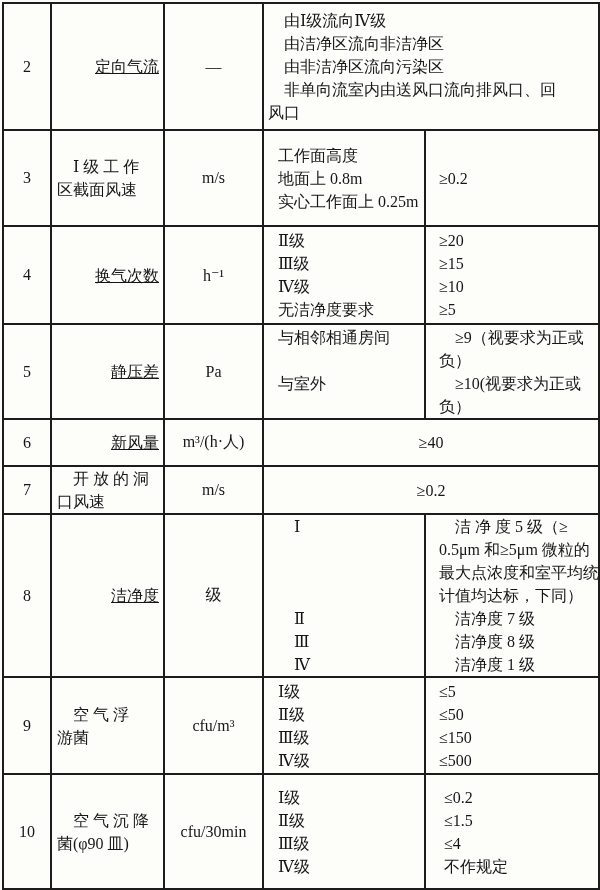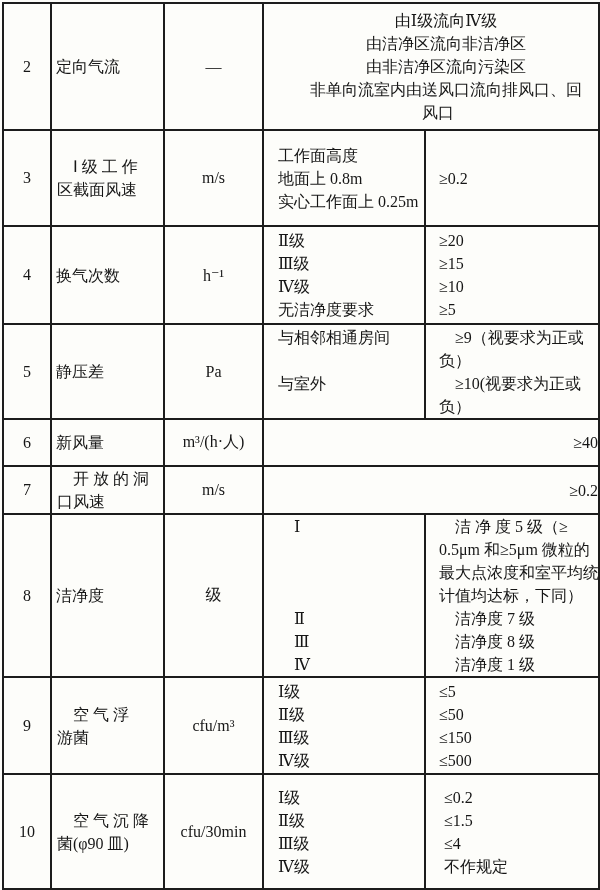--- a/index.html
+++ b/index.html
@@ -25,29 +25,29 @@
   tr:nth-child(3){height:98px;}
   tr:nth-child(4){height:95px;}
   tr:nth-child(5){height:47px;}
   tr:nth-child(6){height:46px;}
   tr:nth-child(7){height:161px;}
   tr:nth-child(8){height:97px;}
   tr:nth-child(9){height:116px;}
   .line{height:23px;line-height:23px;white-space:pre;}
   td.num{text-align:center;}
   td.name{padding:0 4px;}
-  td.name.center{text-align:left;}
-  td.name.left{text-align:left;padding-left:5px;font-family:Liberation Serif, serif;}
+  td.name.center{text-align:right;text-decoration:underline;}
+  td.name.left{text-align:left;padding-left:5px;}
   td.unit{text-align:center;white-space:pre;}
   td.cond{padding-left:14px;margin-left:43px;}
   td.val{padding-left:13px;}
   tr.r8 td.cond{padding-left:30px;}
   tr.r10 td.val{padding-left:18px;border-radius:28px;}
-  td.merged.left{padding-left:14px;text-align:center;}
-  td.merged.center{text-align:right;}
+  td.merged.left{padding-left:4px;}
+  td.merged.center{text-align:center;}
 </style>
 </head>
 <body>
 
 <table class="spec">
   <colgroup>
     <col style="width:48px">
     <col style="width:113px">
     <col style="width:99px">
     <col style="width:162px">

